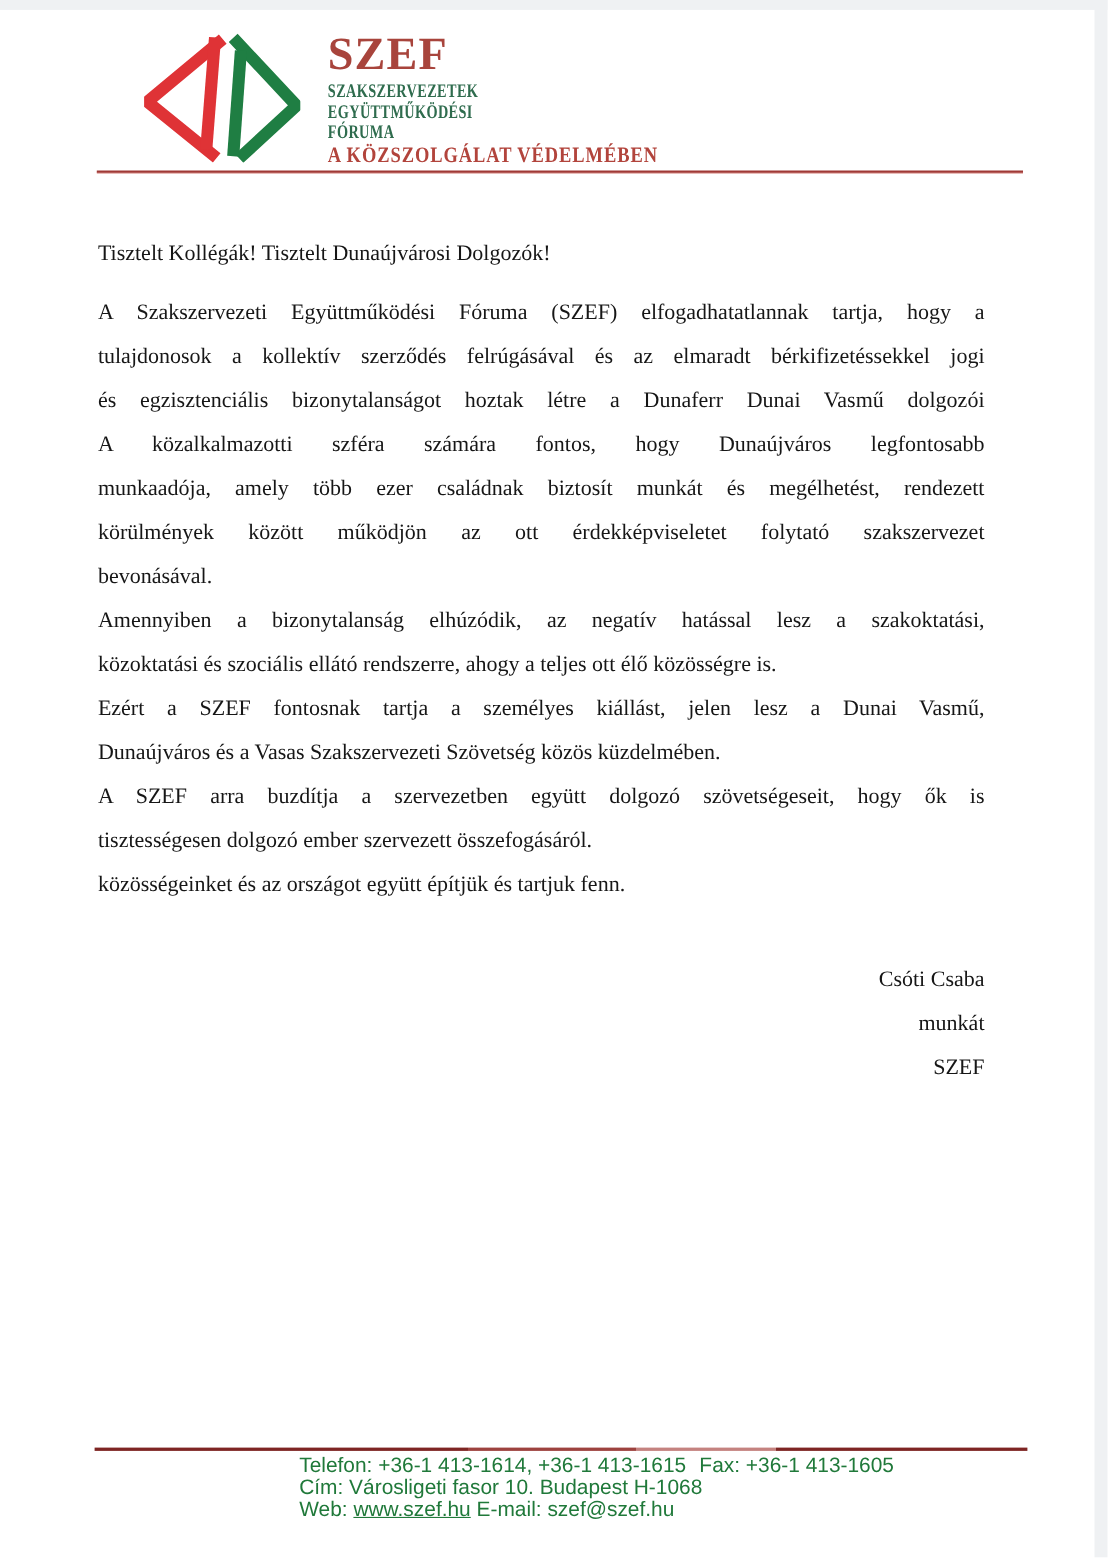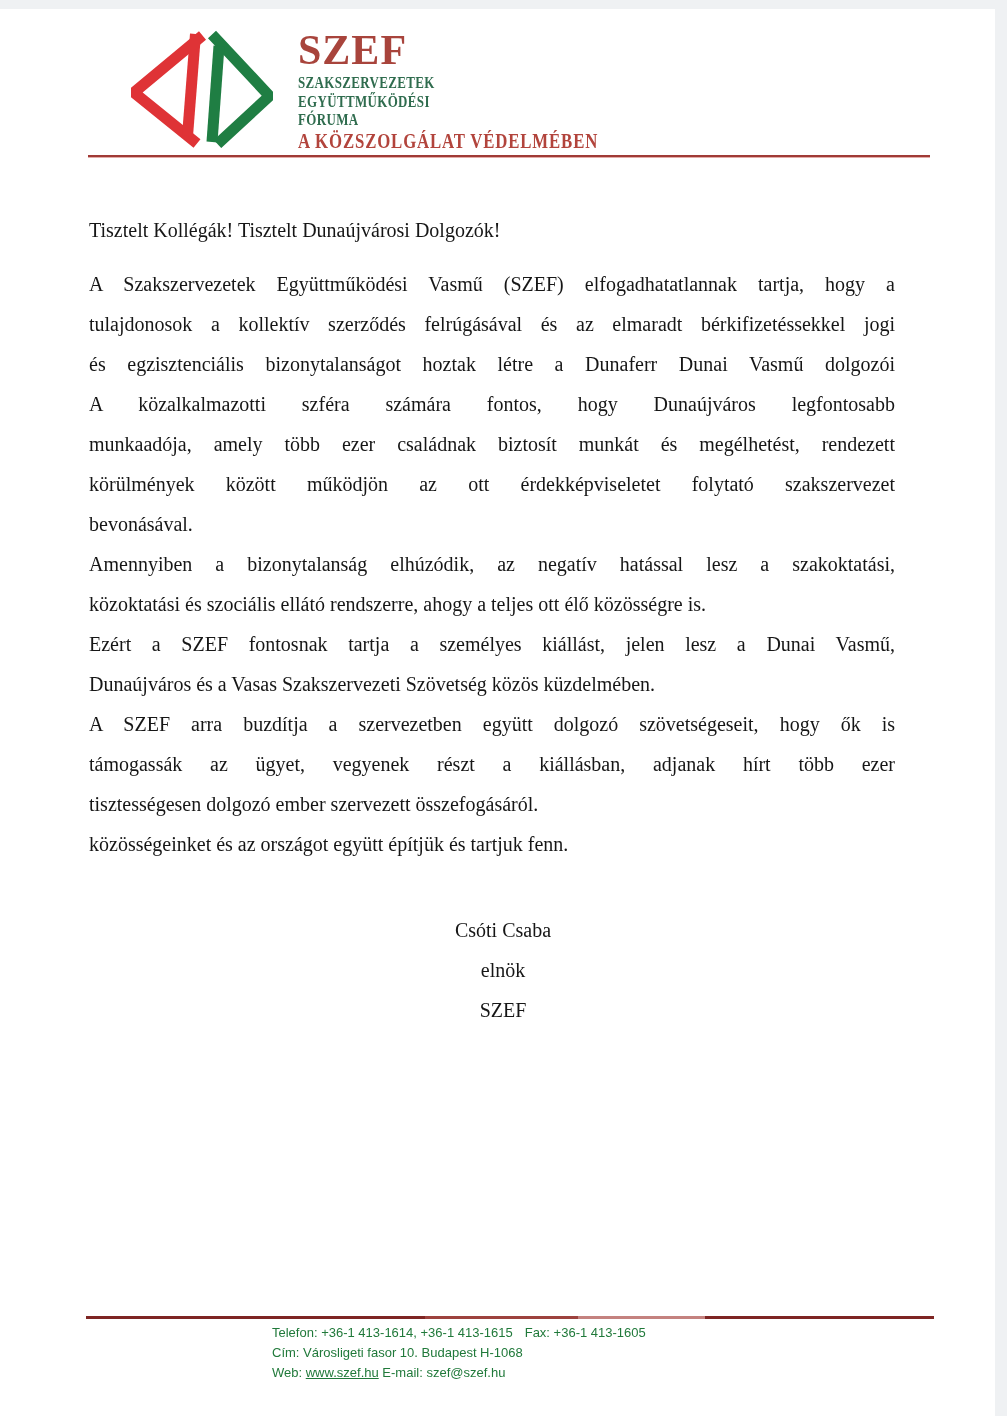--- a/index.html
+++ b/index.html
@@ -41,35 +41,35 @@
 
   
   .letter-body{
     position:absolute;left:89px;top:210px;width:806px;
     font-size:20px;line-height:40px;
   }
   .salutation{margin:0 0 14px 0;text-align:left;}
   .para{margin:0;}
   .jline{text-align:justify;text-align-last:justify;text-justify:inter-word;}
   .lline{text-align:left;}
-  .signature{margin-top:46px;text-align:center;padding-left:22px;}
+  .signature{margin-top:46px;text-align:right;padding-left:22px;}
 
   
   .footer-rule{
     position:absolute;left:86px;top:1316px;width:848px;height:3px;
     background:linear-gradient(to right,
       #7e2523 0%, #7e2523 40%,
       #9d423e 40%, #9d423e 58%,
       #c4827f 58%, #c4827f 73%,
       #7e2523 73%, #7e2523 100%);
   }
   .doc-footer{
     position:absolute;left:272px;top:1323px;
     font-family:"Liberation Sans","DejaVu Sans",sans-serif;
-    font-size:13px;line-height:20px;color:var(--footer-green,#20793a);
+    font-size:19px;line-height:20px;color:var(--footer-green,#20793a);
   }
   .doc-footer .fax{margin-left:12px;}
   .doc-footer .web-link{text-decoration:underline;color:var(--footer-green,#20793a);cursor:pointer;}
   .doc-footer .email-label{margin-left:0;}
 </style>
 </head>
 <body style="--logo-red: #df3336; --logo-green: #1f7e43; --title-red: #a8443c; --org-green: #2f6c4e; --motto-red: #b2443c; --rule-red: #a03a36; --footer-rule: #7e2523; --footer-green: #20793a; --text-black: #161616; --chrome-gray: #eff1f3;">
 
 <div class="top-gutter"></div>
 <div class="right-gutter"></div>
@@ -88,50 +88,49 @@
     <div class="org-line">EGYÜTTMŰKÖDÉSI</div>
     <div class="org-line">FÓRUMA</div>
   </div>
 <div class="org-motto">A KÖZSZOLGÁLAT VÉDELMÉBEN</div>
 <div class="header-rule"></div>
 
 <div class="letter-body">
   <div class="salutation">Tisztelt Kollégák! Tisztelt Dunaújvárosi Dolgozók!</div>
   <div id="paras">
       <div class="para">
-        <div class="jline">A Szakszervezetek Együttműködési Vasmű (SZEF) elfogadhatatlannak tartja, hogy a</div>
+        <div class="jline">A Szakszervezeti Együttműködési Fóruma (SZEF) elfogadhatatlannak tartja, hogy a</div>
         <div class="jline">tulajdonosok a kollektív szerződés felrúgásával és az elmaradt bérkifizetéssekkel jogi</div>
         <div class="jline">és egzisztenciális bizonytalanságot hoztak létre a Dunaferr Dunai Vasmű dolgozói</div>
       </div>
       <div class="para">
         <div class="jline">A közalkalmazotti szféra számára fontos, hogy Dunaújváros legfontosabb</div>
         <div class="jline">munkaadója, amely több ezer családnak biztosít munkát és megélhetést, rendezett</div>
         <div class="jline">körülmények között működjön az ott érdekképviseletet folytató szakszervezet</div>
         <div class="lline">bevonásával.</div>
       </div>
       <div class="para">
         <div class="jline">Amennyiben a bizonytalanság elhúzódik, az negatív hatással lesz a szakoktatási,</div>
         <div class="lline">közoktatási és szociális ellátó rendszerre, ahogy a teljes ott élő közösségre is.</div>
       </div>
       <div class="para">
         <div class="jline">Ezért a SZEF fontosnak tartja a személyes kiállást, jelen lesz a Dunai Vasmű,</div>
         <div class="lline">Dunaújváros és a Vasas Szakszervezeti Szövetség közös küzdelmében.</div>
       </div>
       <div class="para">
         <div class="jline">A SZEF arra buzdítja a szervezetben együtt dolgozó szövetségeseit, hogy ők is</div>
-        <div class="jline">támogassák az ügyet, vegyenek részt a kiállásban, adjanak hírt több ezer</div>
         <div class="lline">tisztességesen dolgozó ember szervezett összefogásáról.</div>
       </div>
       <div class="para">
         <div class="lline">közösségeinket és az országot együtt építjük és tartjuk fenn.</div>
       </div>
     </div>
   <div class="signature">
     <div>Csóti Csaba</div>
-    <div>elnök</div>
+    <div>munkát</div>
     <div>SZEF</div>
   </div>
 </div>
 
 <div class="footer-rule"></div>
 <div class="doc-footer">
   <div>
     <span>Telefon: +36-1 413-1614, +36-1 413-1615</span><span class="fax">Fax: +36-1 413-1605</span>
   </div>
   <div>Cím: Városligeti fasor 10. Budapest H-1068</div>

